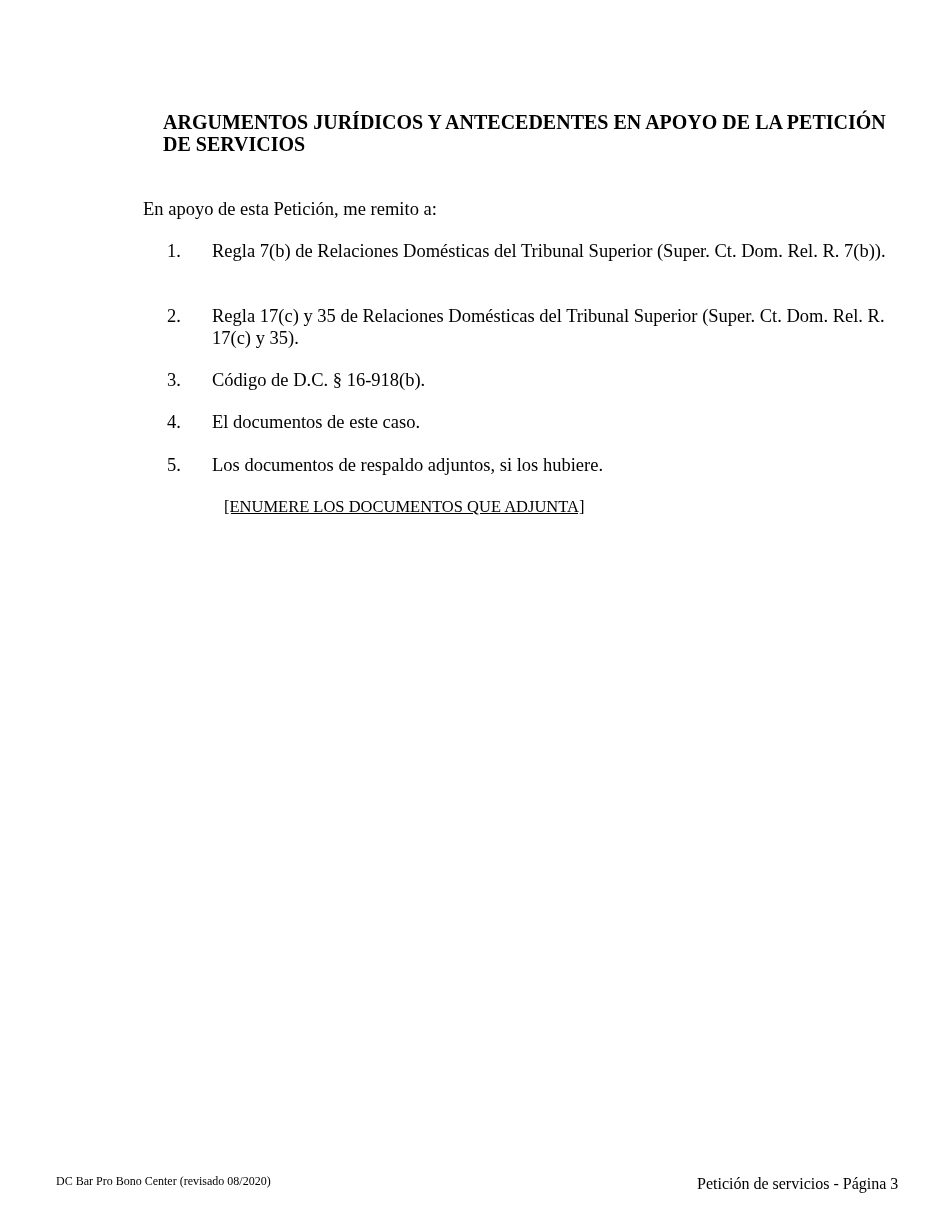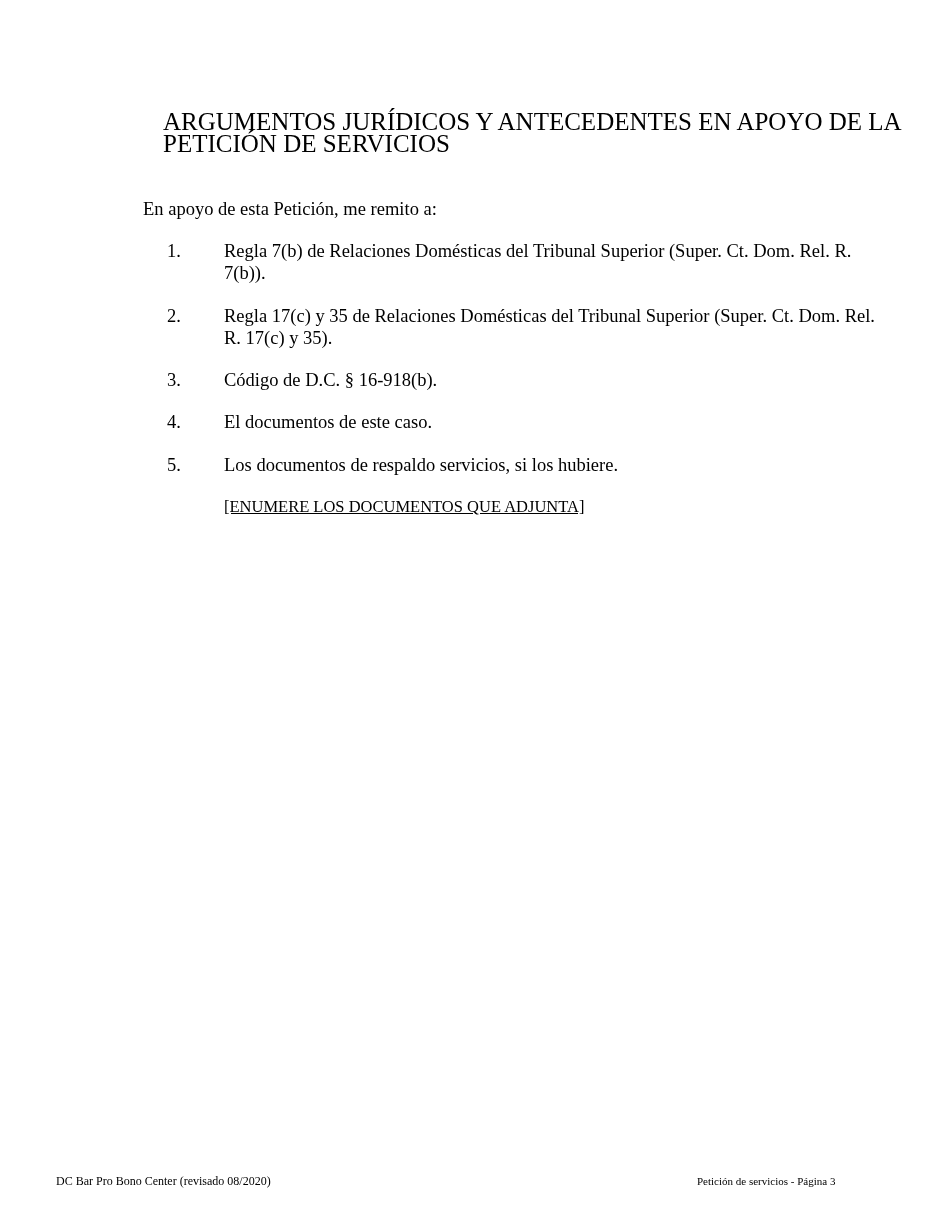--- a/index.html
+++ b/index.html
@@ -13,22 +13,22 @@
       position: relative;
       font-family: "Liberation Serif", "DejaVu Serif", serif;
       color: #000000;
       overflow: hidden;
     }
     .heading {
       position: absolute;
       left: 163px;
       top: 111px;
       width: 740px;
-      font-weight: normal;
-      font-size: 25px;
+      font-weight: bold;
+      font-size: 20px;
       line-height: 22px;
     }
     .intro {
       position: absolute;
       left: 111px;
       top: 198px;
       font-size: 18.5px;
       line-height: 22px;
       margin-left: 32px;
     }
@@ -38,42 +38,42 @@
       width: 720px;
       font-size: 18.5px;
       line-height: 22px;
     }
     .item .num {
       position: absolute;
       left: 0;
       top: 0;
     }
     .item .text {
-      margin-left: 57px;
+      margin-left: 45px;
       display: block;
     }
     .note {
       position: absolute;
       left: 224px;
       top: 497px;
       font-size: 16.5px;
       line-height: 20px;
       text-decoration: underline;
     }
     .footer-left {
       position: absolute;
       left: 56px;
       top: 1174px;
       font-size: 12px;
     }
     .footer-right {
       position: absolute;
       left: 697px;
       top: 1175px;
-      font-size: 11px;
+      font-size: 16px;
     }
   </style>
 </head>
 <body>
 
 <div class="heading">ARGUMENTOS JURÍDICOS Y ANTECEDENTES EN APOYO DE LA PETICIÓN DE SERVICIOS</div>
 
 <div class="intro">En apoyo de esta Petición, me remito a:</div>
 
 <div class="item" style="top:240px;">
@@ -91,19 +91,19 @@
   <span class="text">Código de D.C. § 16-918(b).</span>
 </div>
 
 <div class="item" style="top:411px;">
   <span class="num">4.</span>
   <span class="text">El documentos de este caso.</span>
 </div>
 
 <div class="item" style="top:454px;">
   <span class="num">5.</span>
-  <span class="text">Los documentos de respaldo servicios, si los hubiere.</span>
+  <span class="text">Los documentos de respaldo adjuntos, si los hubiere.</span>
 </div>
 
 <div class="note">[ENUMERE LOS DOCUMENTOS QUE ADJUNTA]</div>
 
 <div class="footer-left">DC Bar Pro Bono Center (revisado 08/2020)</div>
 <div class="footer-right">Petición de servicios - Página 3</div>
 
 </body></html>

